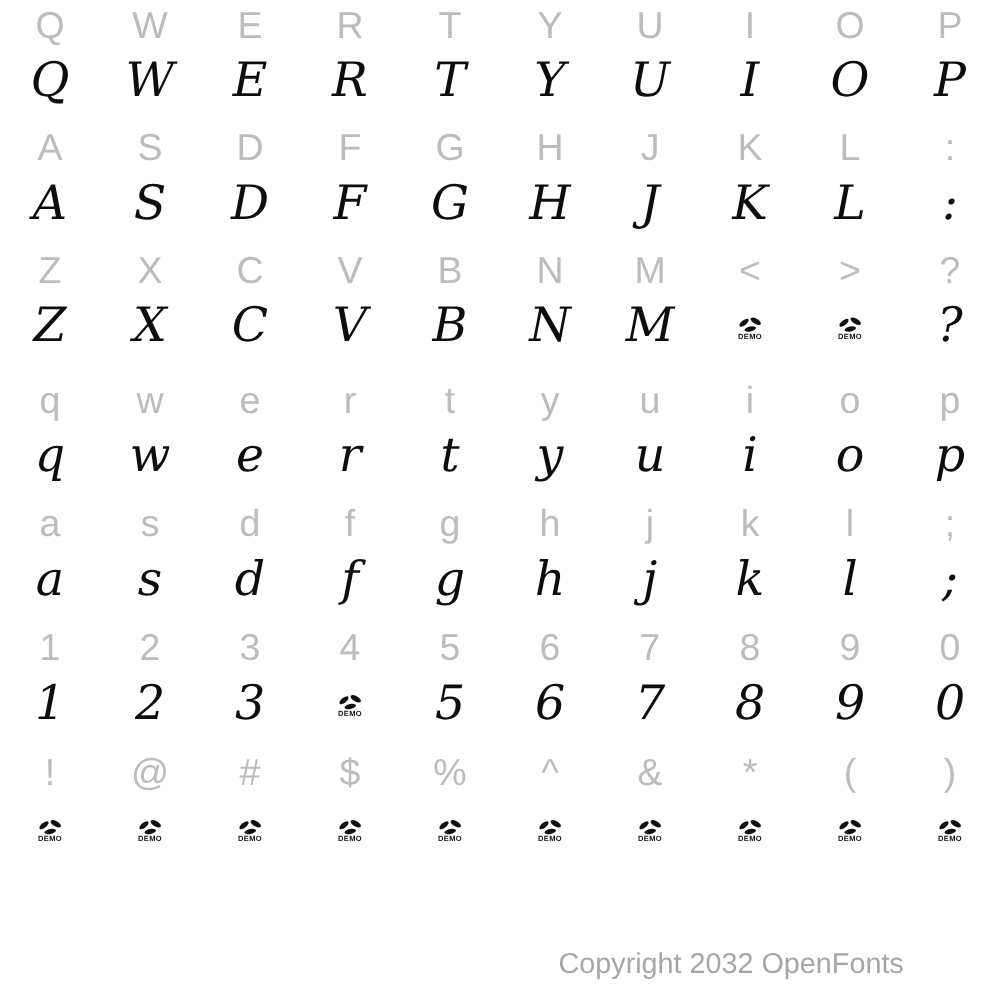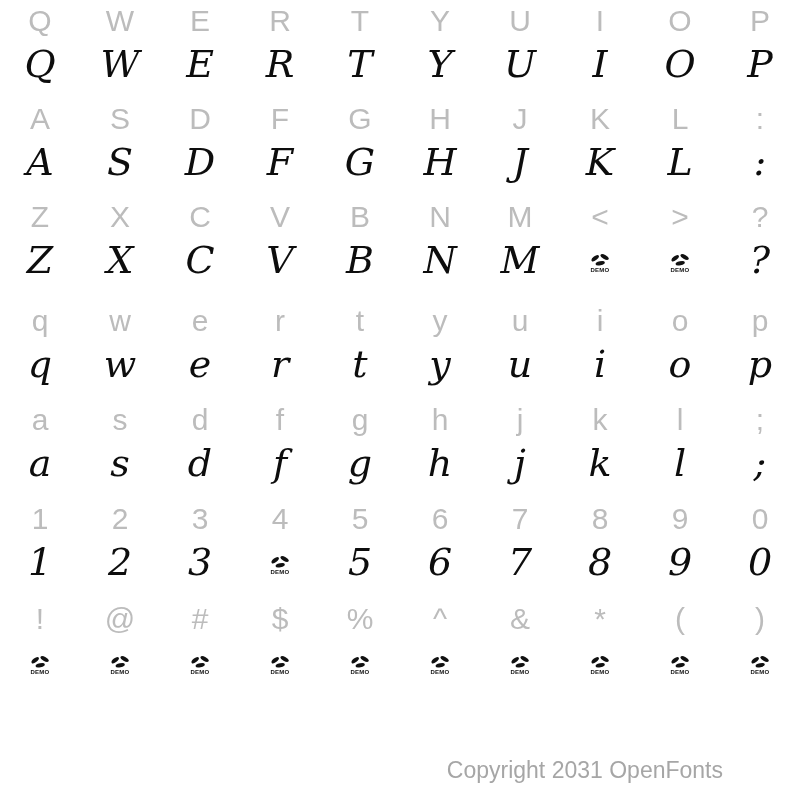--- a/index.html
+++ b/index.html
@@ -366,14 +366,14 @@
                 <ellipse cx="5.2" cy="5.2" rx="4.4" ry="2.0" transform="rotate(-38 5.2 5.2)"></ellipse>
                 <ellipse cx="14.6" cy="4.0" rx="4.6" ry="2.1" transform="rotate(30 14.6 4)"></ellipse>
                 <ellipse cx="10.2" cy="10.2" rx="4.7" ry="2.0" transform="rotate(-12 10.2 10.2)"></ellipse>
               </svg>
               <span class="demo-text">DEMO</span>
             </span>
           </div>
         </div>
       </div>
     </div>
-  <div class="footer">Copyright 2031 OpenFonts</div>
+  <div class="footer">Copyright 2032 OpenFonts</div>
 </div>
 
 </body></html>

